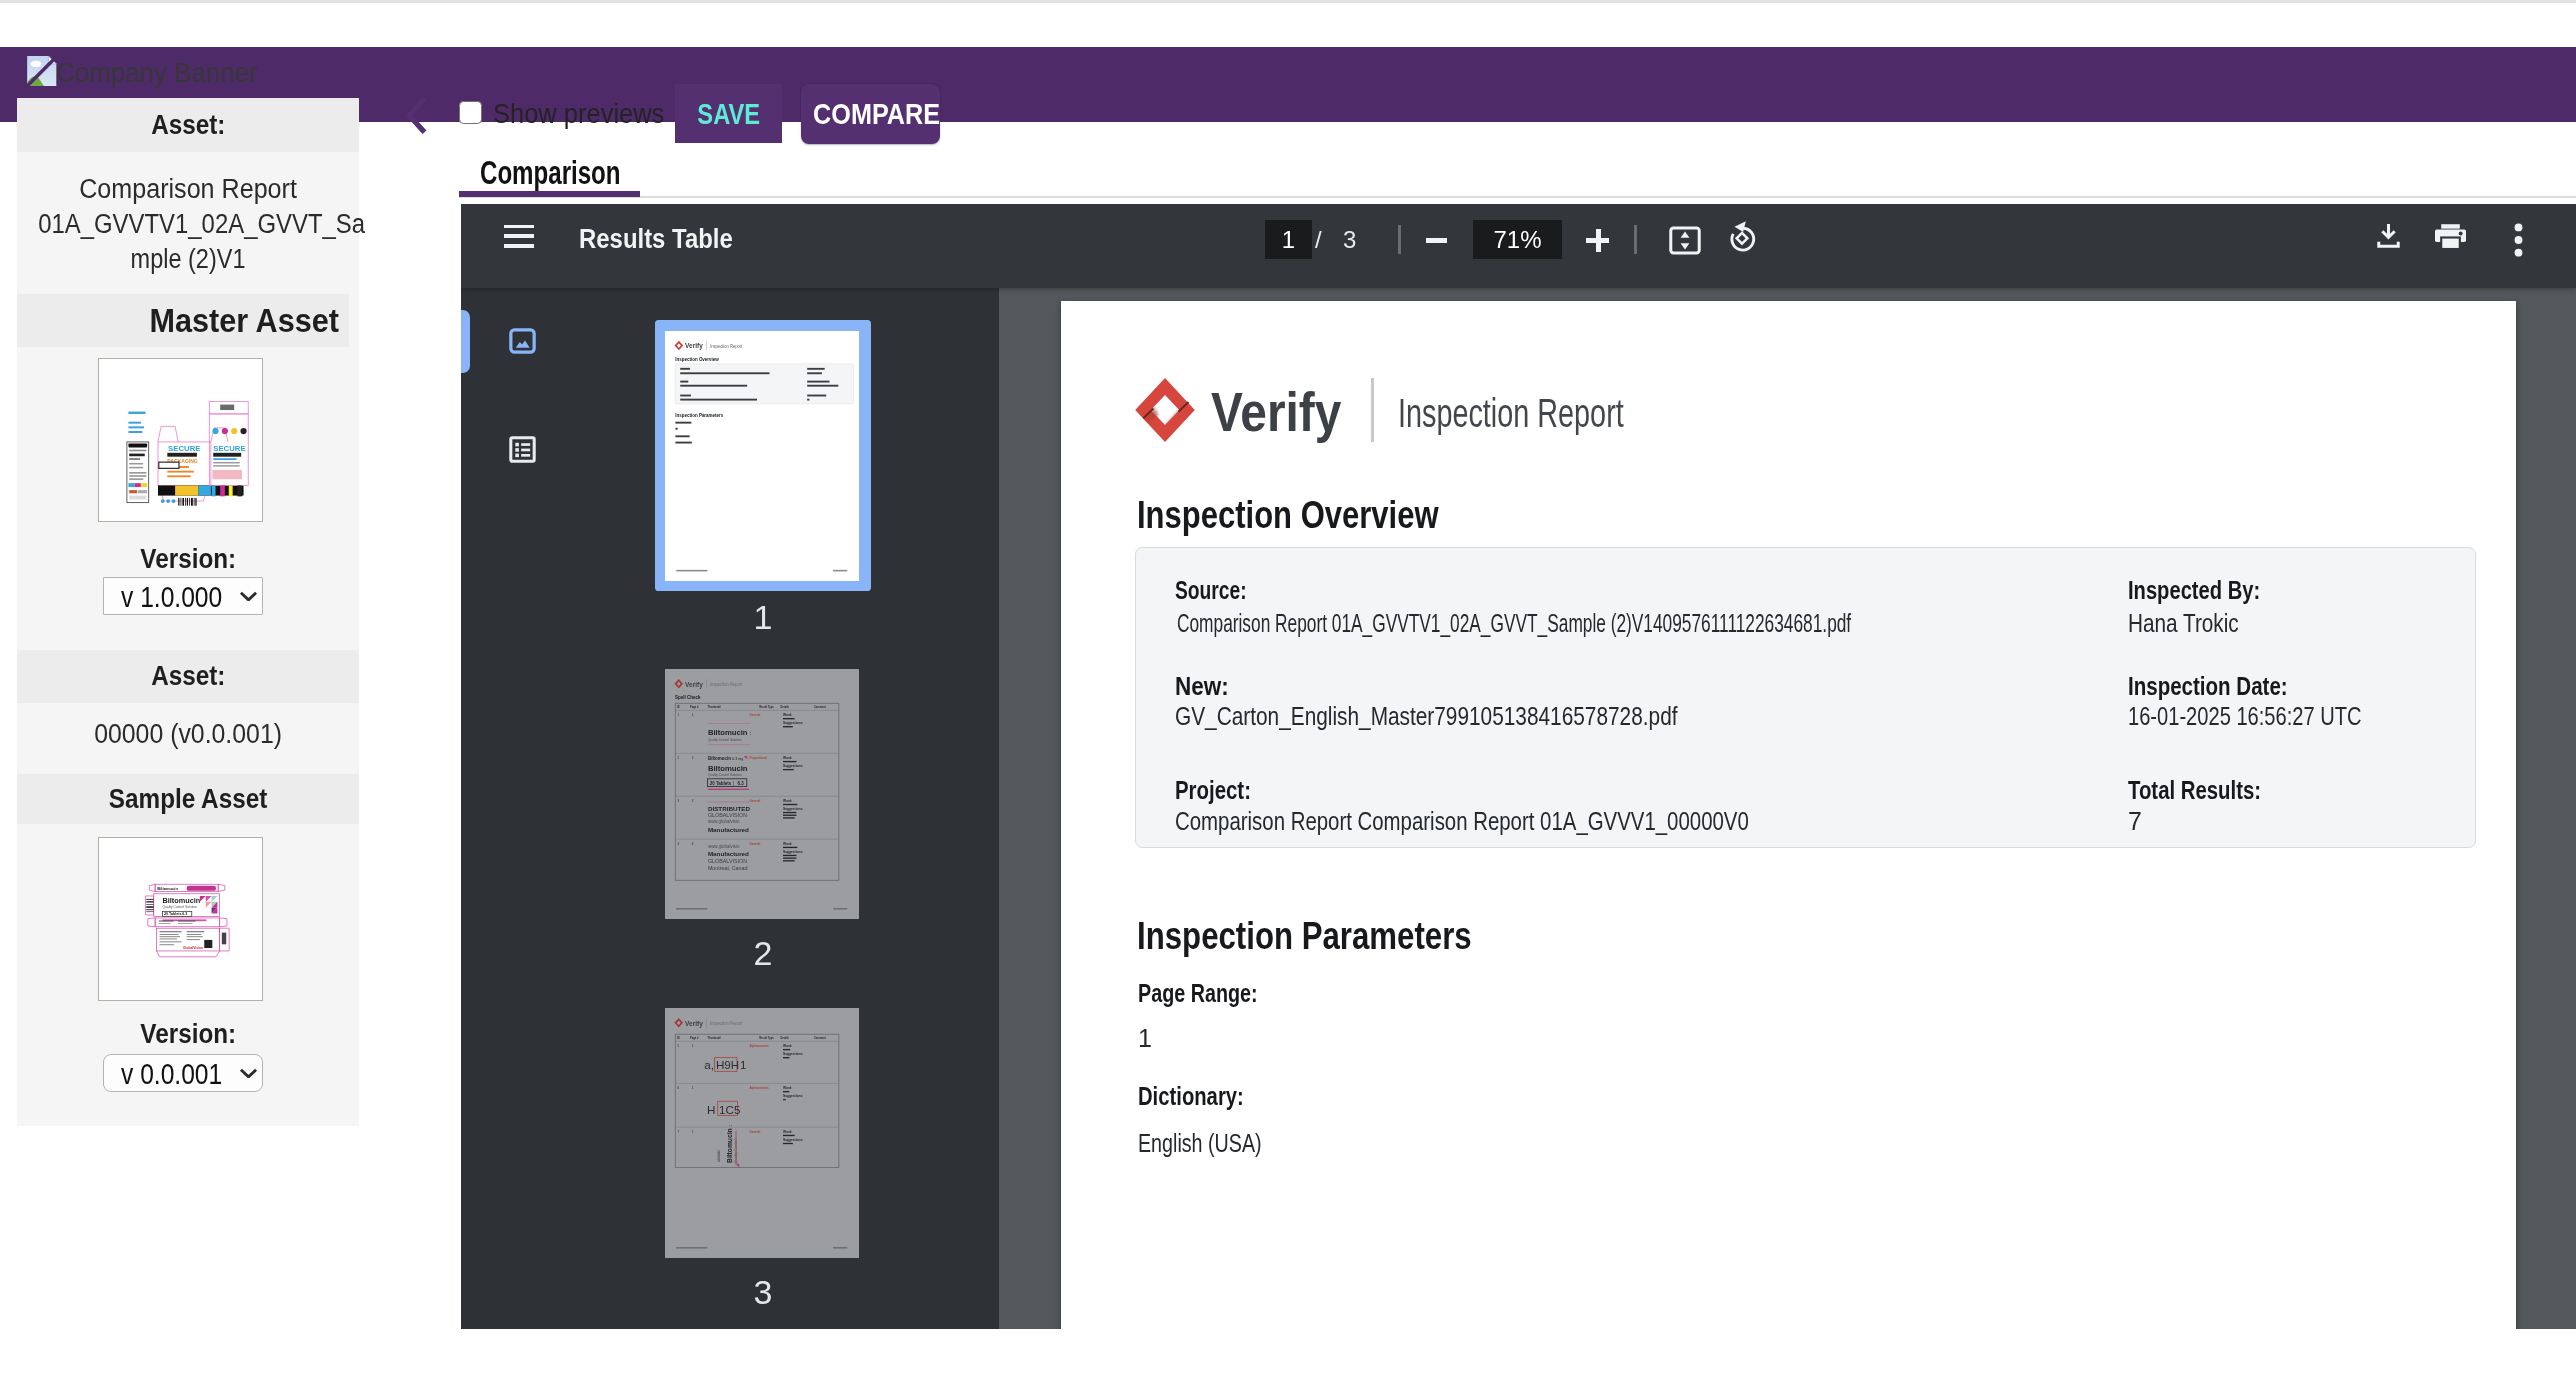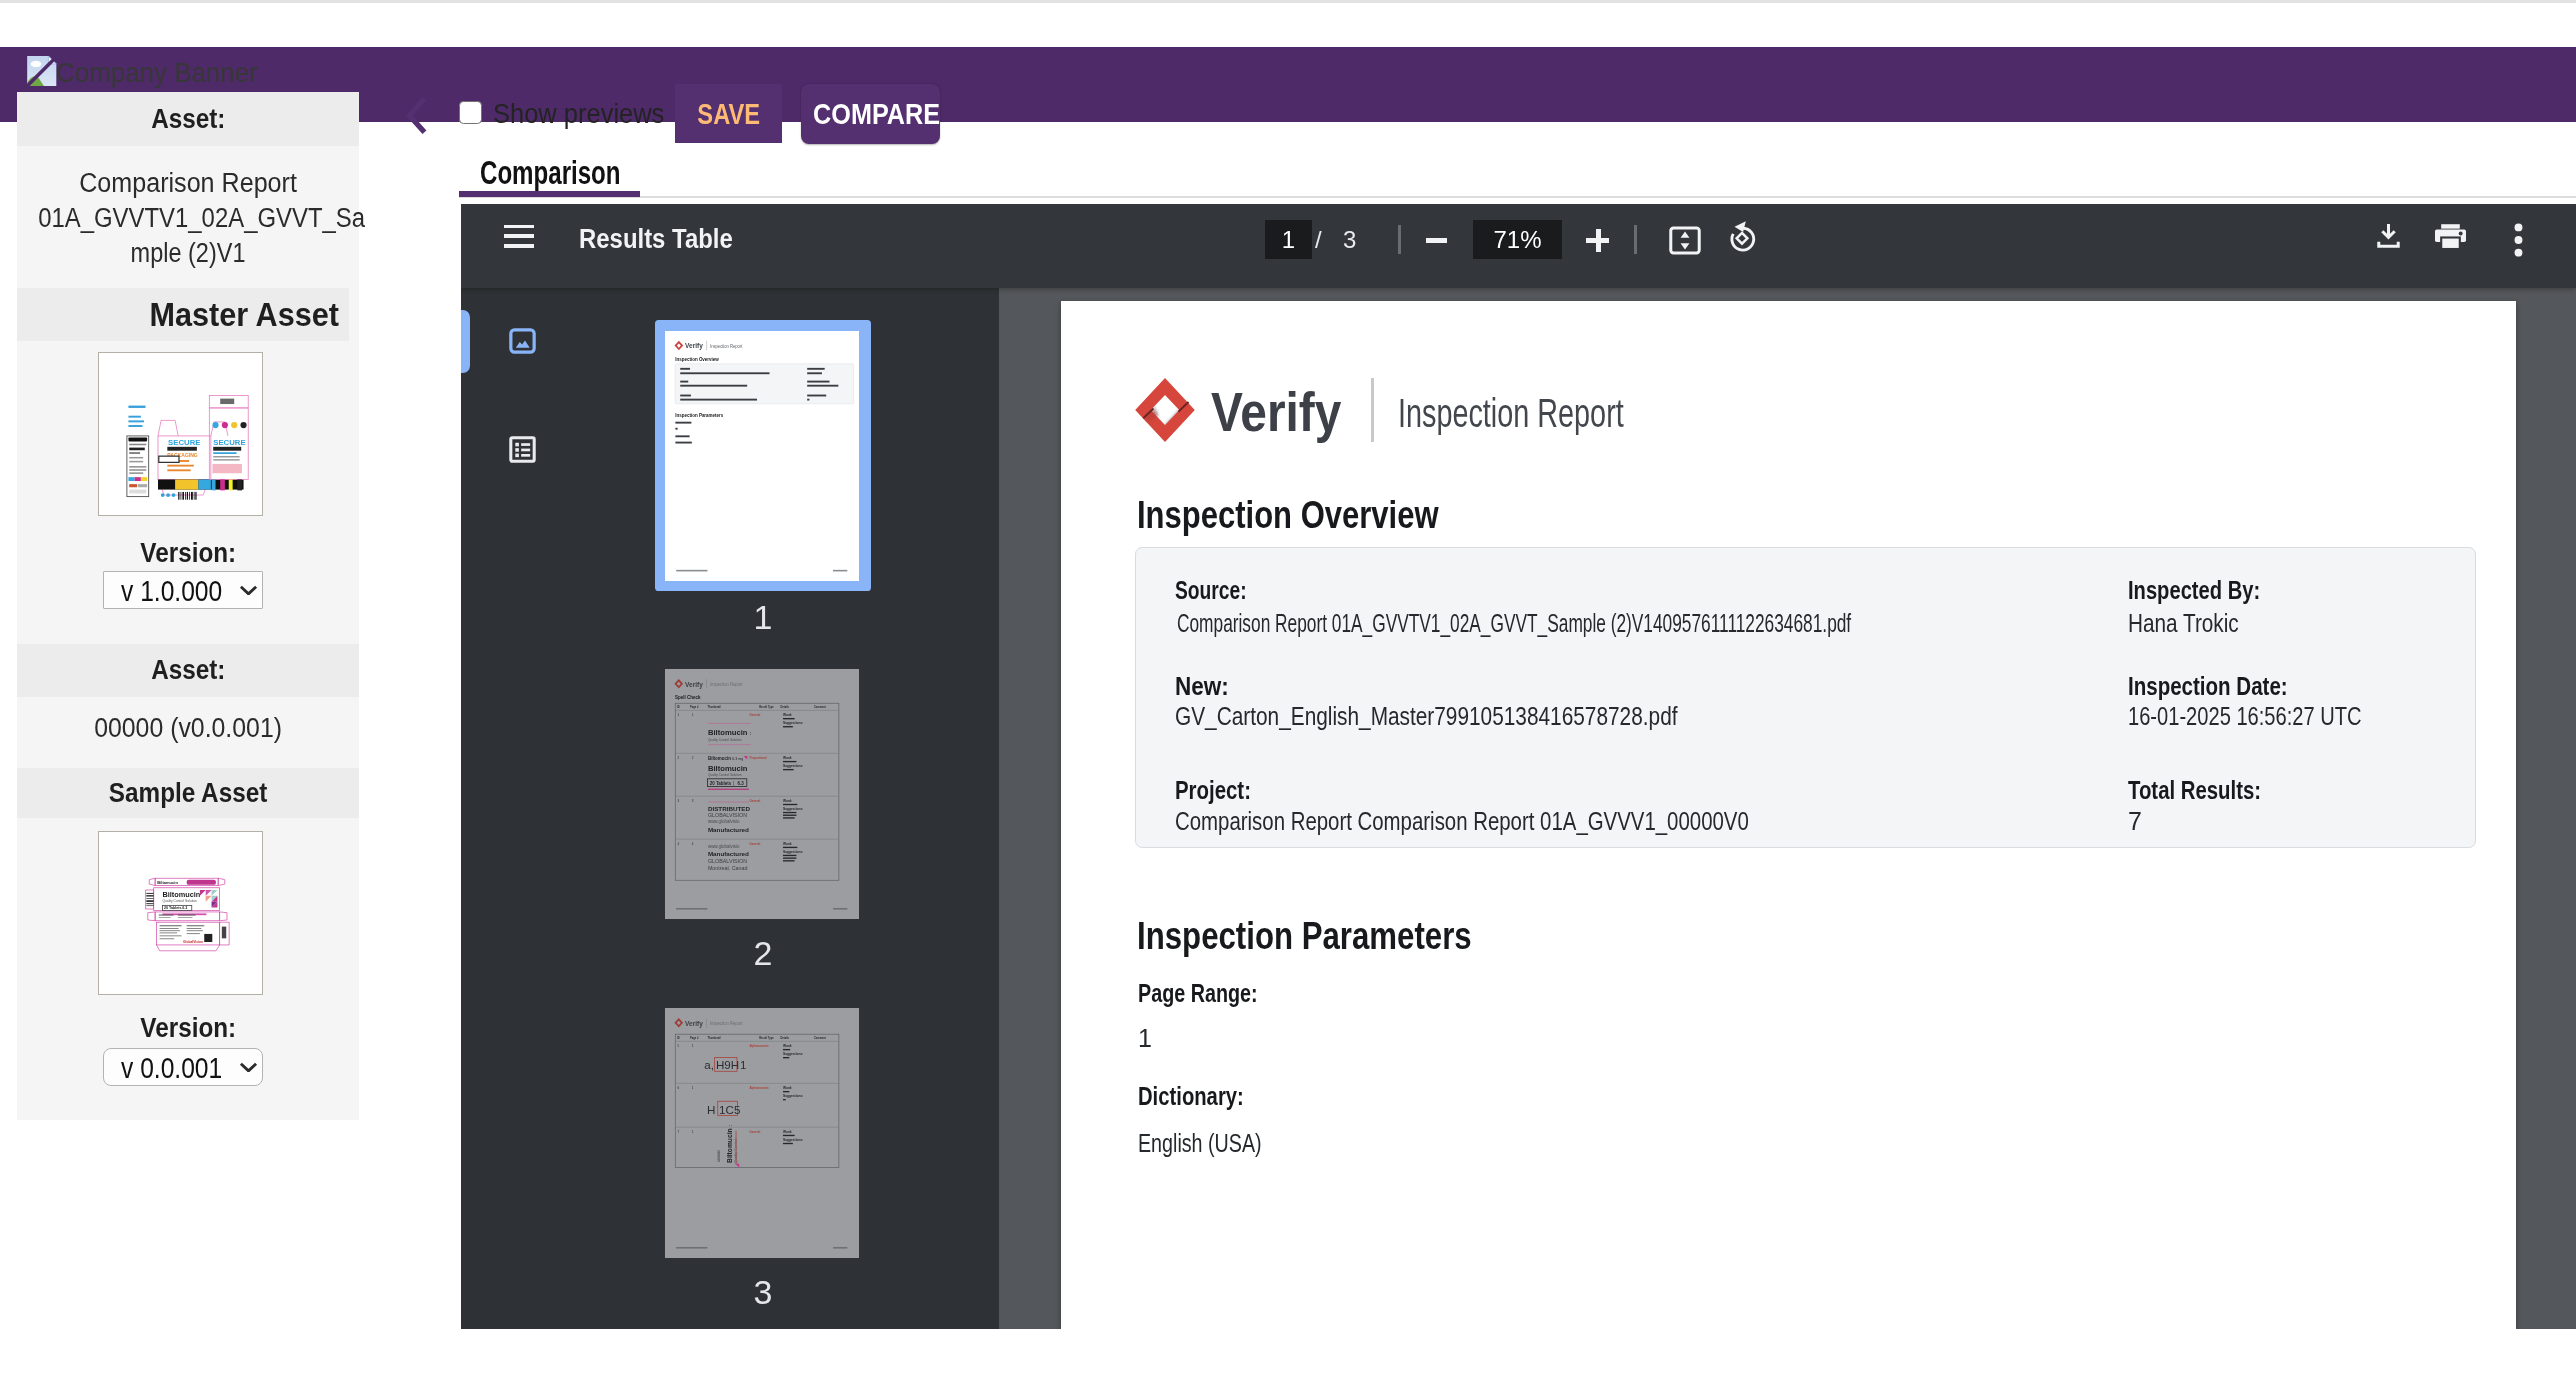--- a/index.html
+++ b/index.html
@@ -23,21 +23,21 @@
     </defs>
     <path d="M0 0 H24 L33 9 V34 H0 Z" fill="url(#sky)"></path>
     <path d="M24 0 L33 9 H24 Z" fill="#f6f9fd" stroke="#9fb6d8" stroke-width="1"></path>
     <path d="M0 30 Q7 19 13 25 L19 34 H0 Z" fill="#71a846"></path>
     <ellipse cx="10" cy="9" rx="6" ry="3.6" fill="#ffffff"></ellipse>
     <path d="M-2 36 L30 4" stroke="#4e2a69" stroke-width="4"></path>
   </svg>
   <div class="abs" style="left:56px;top:11.6px;font-size:27px;color:#373737;"><span class="cx" style="transform:scaleX(0.96);">Company Banner</span></div>
 </div>
 
-<div class="abs" style="left:17px;top:92px;width:342px;height:1028px;background:#f5f5f5;">
+<div class="abs" style="left:17px;top:98px;width:342px;height:1028px;background:#f5f5f5;">
   <div class="abs b" style="left:0;top:0;width:342px;height:54px;background:#ececec;font-size:27px;color:#1f1f1f;text-align:center;line-height:54px;"><span class="cc" style="transform:scaleX(0.9);">Asset:</span></div>
   <div class="abs" style="left:0;top:74px;width:342px;font-size:27px;color:#2b2b2b;text-align:center;line-height:35px;white-space:nowrap;"><span class="cc" style="transform:scaleX(0.93);">Comparison Report</span><br><span class="cc" style="transform:scaleX(0.885);">01A_GVVTV1_02A_GVVT_Sa</span><br><span class="cc" style="transform:scaleX(0.87);">mple (2)V1</span></div>
   <div class="abs b" style="left:0;top:196px;width:332px;height:53px;background:#ececec;font-size:34px;color:#1f1f1f;text-align:right;line-height:53px;"><span class="cc" style="transform:scaleX(0.9);">Master Asset</span></div>
 
   <div class="abs" style="left:81px;top:260px;width:165px;height:164px;background:#ffffff;border:1.8px solid #b4b0a5;">
     <svg width="161" height="160" viewBox="0 0 180 179">
         <g transform="translate(12,11) scale(0.87)">
 
       <rect x="24" y="55" width="22" height="3" fill="#3aa0dc"></rect>
       <rect x="24" y="68" width="16" height="2.5" fill="#3aa0dc"></rect>
@@ -215,21 +215,21 @@
         <path d="M2 2 L10.5 10 L19 2" stroke="#2b2b2b" stroke-width="3.2" fill="none"></path>
       </svg>
   </div>
 </div>
 
 <svg class="abs" style="left:405px;top:96px;" width="23" height="39" viewBox="0 0 26 44">
   <path d="M22 3 L5 22 L22 41" stroke="#543071" stroke-width="6" fill="none"></path>
 </svg>
 <div class="abs" style="left:459px;top:101px;width:23px;height:23px;border:1.8px solid #737373;border-radius:4.5px;background:#fff;"></div>
 <div class="abs" style="left:493px;top:98px;font-size:28px;color:#232323;"><span class="cx" style="transform:scaleX(0.91);">Show previews</span></div>
-<div class="abs b" style="left:675px;top:84px;width:107px;height:59px;background:#543071;color:#fdba74;font-size:30px;text-align:center;line-height:59px;"><span class="cc" style="transform:scaleX(0.79);">SAVE</span></div>
+<div class="abs b" style="left:675px;top:84px;width:107px;height:59px;background:#543071;color:#5eead4;font-size:30px;text-align:center;line-height:59px;"><span class="cc" style="transform:scaleX(0.79);">SAVE</span></div>
 <div class="abs b" style="left:801px;top:84px;width:139px;height:60px;background:#543071;border-radius:8px;color:#fff;font-size:30px;text-align:center;line-height:60px;box-shadow:0 0.9px 1.8px rgba(0,0,0,0.3);"><span class="cc" style="transform:scaleX(0.84);">COMPARE</span></div>
 
 <div class="abs b" style="left:480px;top:154px;font-size:33px;color:#111;"><span class="cx" style="transform:scaleX(0.73);">Comparison</span></div>
 <div class="abs" style="left:459px;top:196px;width:2117px;height:1.8px;background:#dcdcdc;"></div>
 <div class="abs" style="left:459px;top:191px;width:181px;height:6.3px;background:#543071;"></div>
 
 <div class="abs" style="left:461px;top:204px;width:2115px;height:1125px;background:#54575b;overflow:hidden;">
 
   <div class="abs" style="left:538px;top:84px;width:1577px;height:1041px;background:#54575b;"></div>
 

